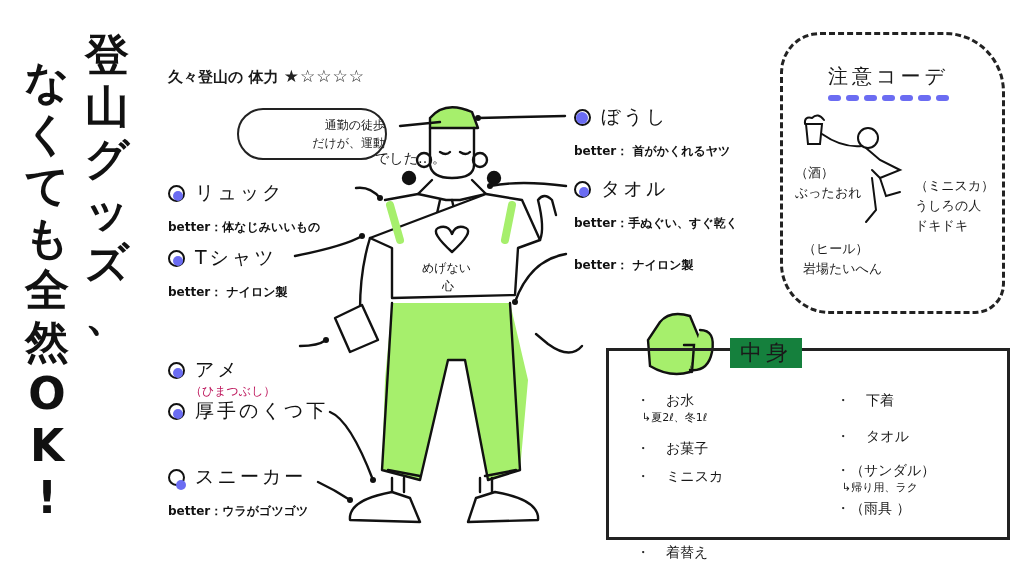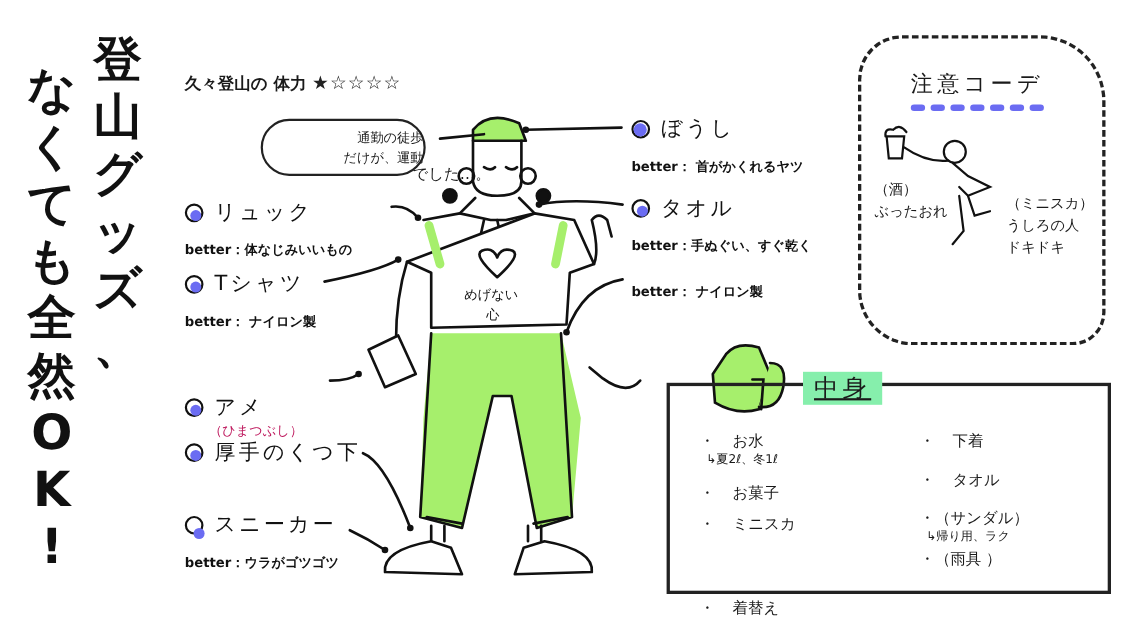--- a/index.html
+++ b/index.html
@@ -23,21 +23,21 @@
   .bubble { position:absolute; left:237px; top:108px; width:150px; height:52px; border:2px solid #222;
             border-radius:26px; font-size:12px; text-align:right; padding-top:6px; box-sizing:border-box; line-height:18px; }
   .bubble-tail { position:absolute; left:375px; top:150px; font-size:14px; }
   .caution { position:absolute; left:780px; top:32px; width:225px; height:282px; border:3px dashed #222;
              border-radius:40px 60px 30px 50px; box-sizing:border-box; }
   .caution-title { position:absolute; left:45px; top:28px; font-size:20px; letter-spacing:4px; }
   .dashline { position:absolute; left:45px; top:60px; display:flex; gap:5px; }
   .dashline i { display:block; width:13px; height:6px; border-radius:3px; background:#6b6cf2; }
   .c-note { position:absolute; font-size:13px; line-height:20px; }
   .contents { position:absolute; left:606px; top:348px; width:404px; height:192px; border:3px solid #222; box-sizing:border-box; }
-  .contents-title { position:absolute; left:730px; top:338px; font-size:22px; background:#86efac; padding:0 10px; letter-spacing:4px;text-decoration:underline; }
+  .contents-title { position:absolute; left:730px; top:338px; font-size:22px; background:#15803d; padding:0 10px; letter-spacing:4px; }
   .citem { position:absolute; font-size:14px; }
   .citem .b { display:inline-block; width:30px; }
   .citem .sub { font-size:11px; margin-left:6px; }
   svg { position:absolute; left:0; top:0; }
 </style>
 </head>
 <body>
 
 <div class="vtitle" style="left:82px;">
   <span>登</span>
@@ -212,20 +212,24 @@
       <i></i>
     </div>
   <div class="c-note" style="left:12px; top:128px;">
     <div>（酒）</div>
     <div>ぶったおれ</div>
   </div>
   <div class="c-note" style="left:132px; top:94px; width:80px;margin-top:47px;">
     <div>（ミニスカ）</div>
     <div>うしろの人 ドキドキ</div>
   </div>
+  <div class="c-note" style="left:20px; top:204px;">
+    <div>（ヒール）</div>
+    <div>岩場たいへん</div>
+  </div>
 </div>
 
 <div class="contents"></div>
 <div class="contents-title">中身</div>
 
 <div class="citem" style="left:636px; top:392px;">
   <span class="b">・</span><span>お水</span>
   <div class="sub">↳夏2ℓ、冬1ℓ</div>
 </div>
 <div class="citem" style="left:636px; top:440px;">

